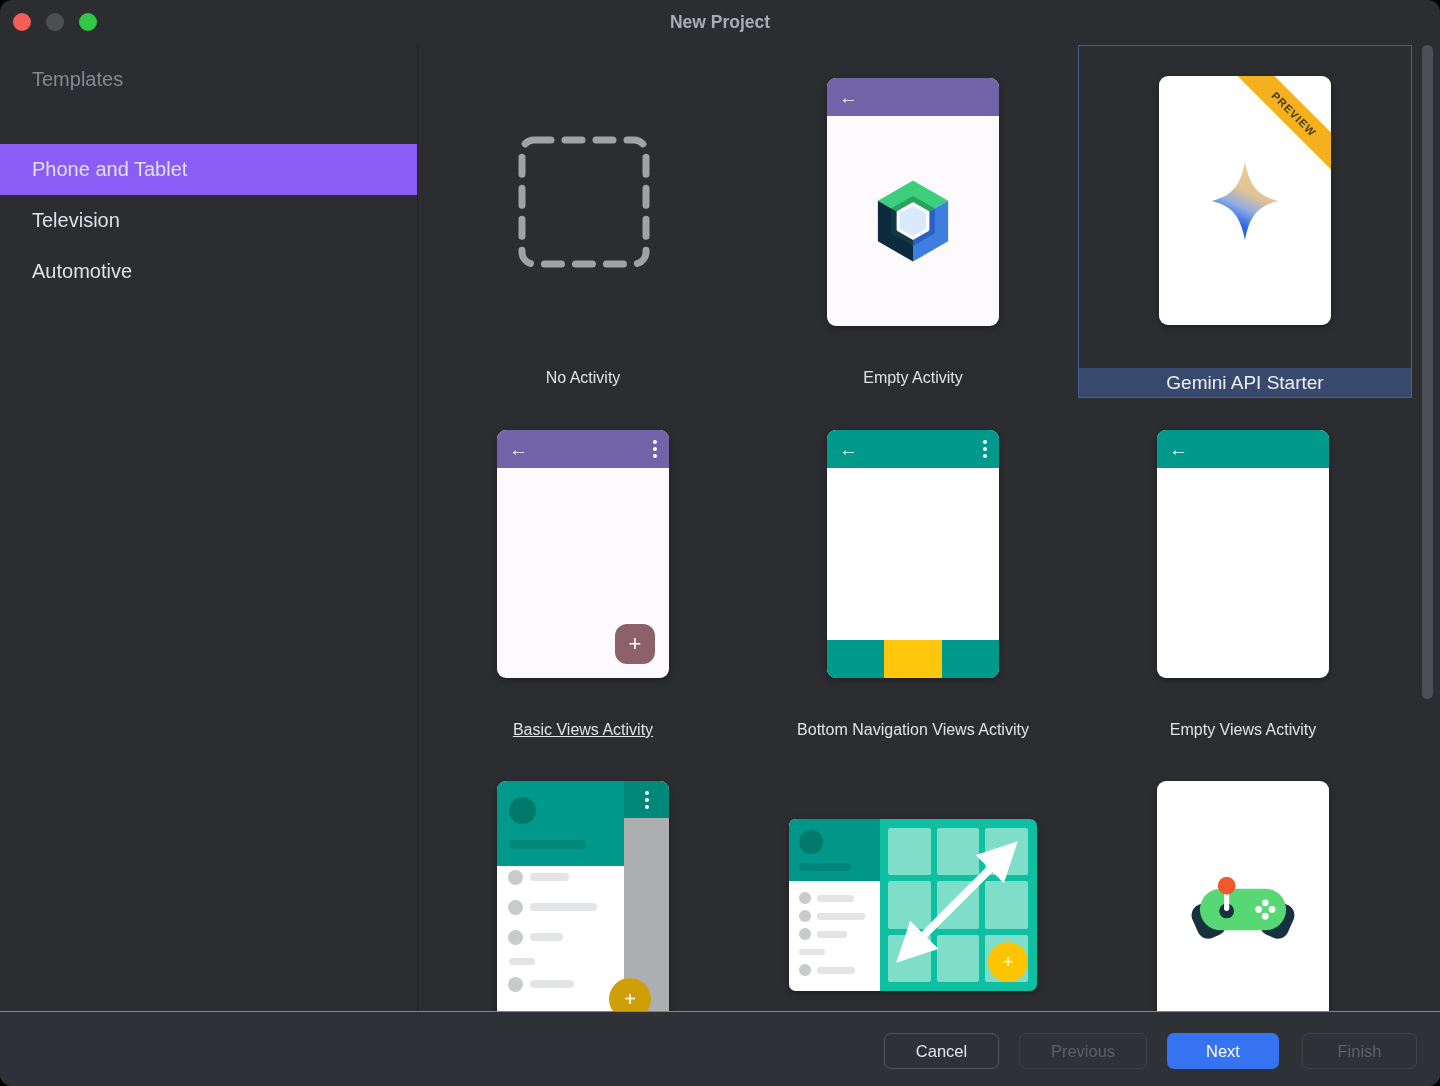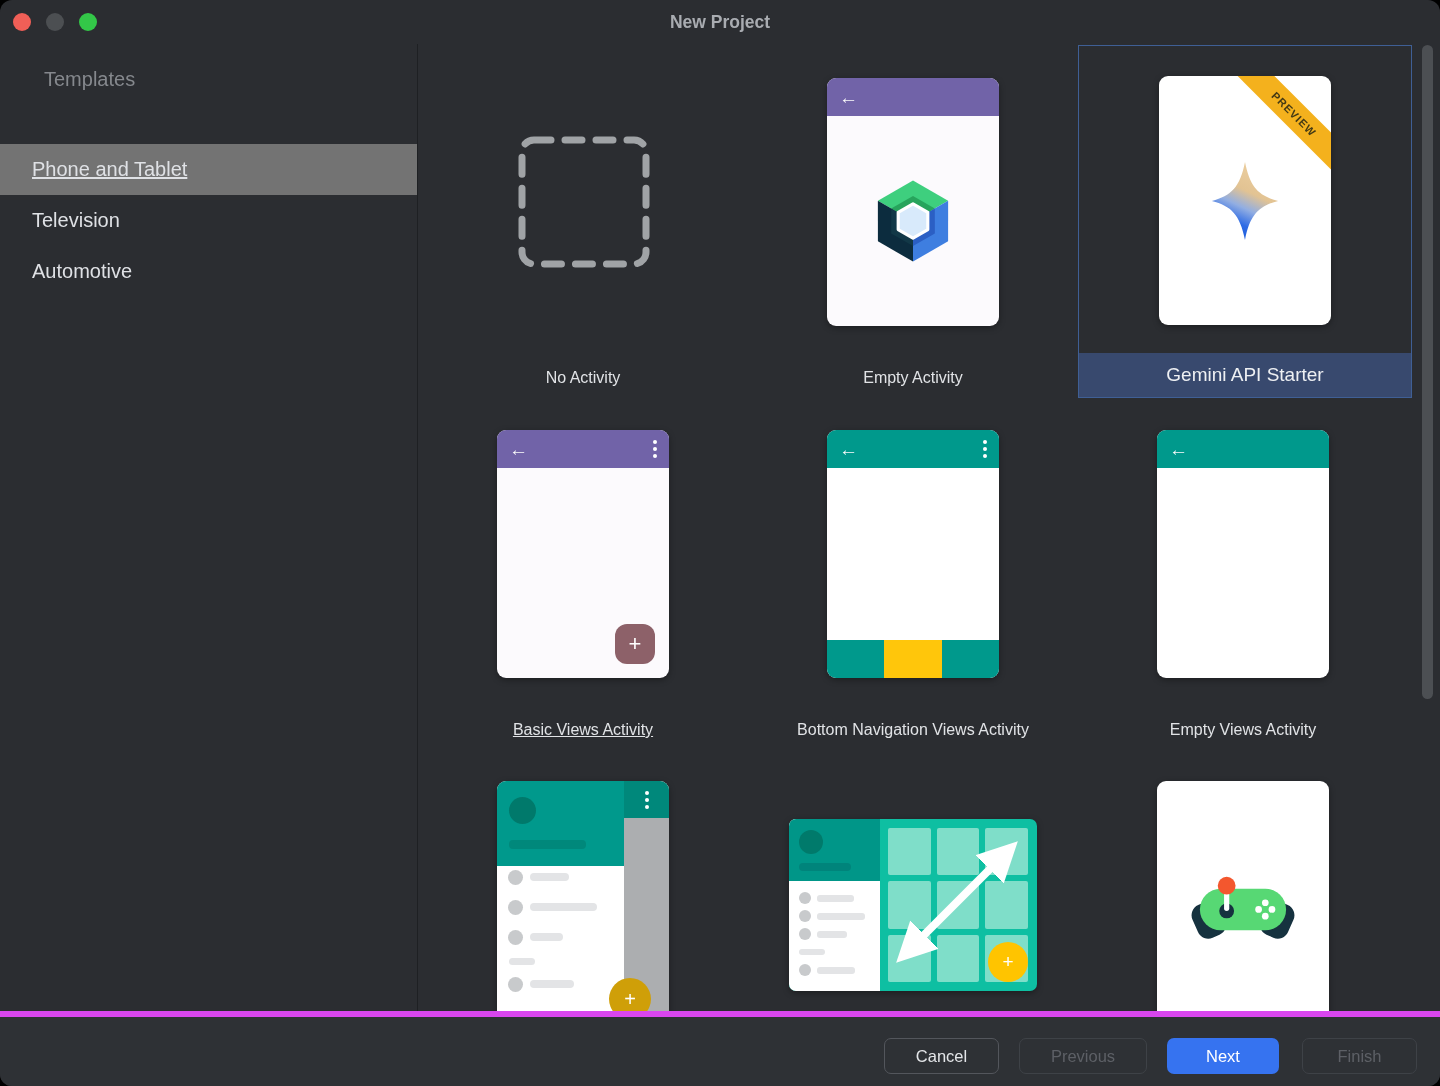--- a/index.html
+++ b/index.html
@@ -20,28 +20,28 @@
   .tl.green { background:#33C748; }
   .win-title {
     position:absolute; left:0; right:0; top:0; height:44px;
     display:flex; align-items:center; justify-content:center;
     font-size:17.5px; font-weight:bold; color:#A9ACB1;
   }
 
   
   .sidebar { position:absolute; left:0; top:44px; width:417px; bottom:75px; }
   .sidebar-header {
-    position:absolute; left:44px; top:24px; font-size:20px; color:#85888D;
+    position:absolute; left:32px; top:24px; font-size:20px; color:#85888D;
   }
   .sidebar-list { position:absolute; left:0; top:100px; width:100%; }
   .sidebar-item {
     height:51px; line-height:51px; padding-left:32px;
     font-size:20px; color:#DFE1E5; cursor:default;
   }
-  .sidebar-item.selected { background:#737373;text-decoration:underline; }
+  .sidebar-item.selected { background:#8b5cf6; }
   .vdivider {
     position:absolute; left:417px; top:44px; bottom:75px; width:1px; background:#1E2023;
   }
 
   
   .main { position:absolute; left:418px; top:44px; right:0; bottom:75px; overflow:hidden; }
 
   .cell-label {
     position:absolute; width:330px; text-align:center;
     font-size:16px; color:#E1E3E6; height:24px; line-height:24px;
@@ -64,21 +64,21 @@
 
   
   .dashed-box { position:absolute; }
 
   
   .gemini-cell {
     position:absolute; left:660px; top:1px; width:334px; height:353px;
     border:1px solid #3F5F95;
   }
   .gemini-band {
-    position:absolute; left:0; right:0; bottom:0; height:44px; background:#38496E;
+    position:absolute; left:0; right:0; bottom:0; height:29px; background:#38496E;
     display:flex; align-items:center; justify-content:center;
     font-size:19px; color:#EEF0F3;
   }
   .gemini-card {
     position:absolute; left:80px; top:30px; width:172px; height:249px;
     background:#FFFFFF; border-radius:9px; overflow:hidden;
     box-shadow:0 2px 6px rgba(0,0,0,.35);
     display:flex; align-items:center; justify-content:center;
   }
   .ribbon {
@@ -137,21 +137,21 @@
 
   
   .scrollbar-thumb {
     position:absolute; left:1004px; top:1px; width:11px; height:654px;
     border-radius:6px; background:#4C4F53;
   }
 
   
   .footer {
     position:absolute; left:0; bottom:0; width:100%; height:75px;
-    background:#2E3135; border-top:6px solid #d946ef;text-decoration:underline;
+    background:#2E3135; border-top:1px solid #d946ef;text-decoration:underline;
   }
   .btn {
     position:absolute; top:21px; height:36px; border-radius:7px;
     display:flex; align-items:center; justify-content:center;
     font-size:16.5px; background:transparent;
   }
   .btn.default  { border:1px solid #53565C; color:#E3E5E8; }
   .btn.disabled { border:1px solid #3E4247; color:#5D6066; }
   .btn.primary  { border:none; background:#3673F0; color:#FFFFFF; }
 </style>

